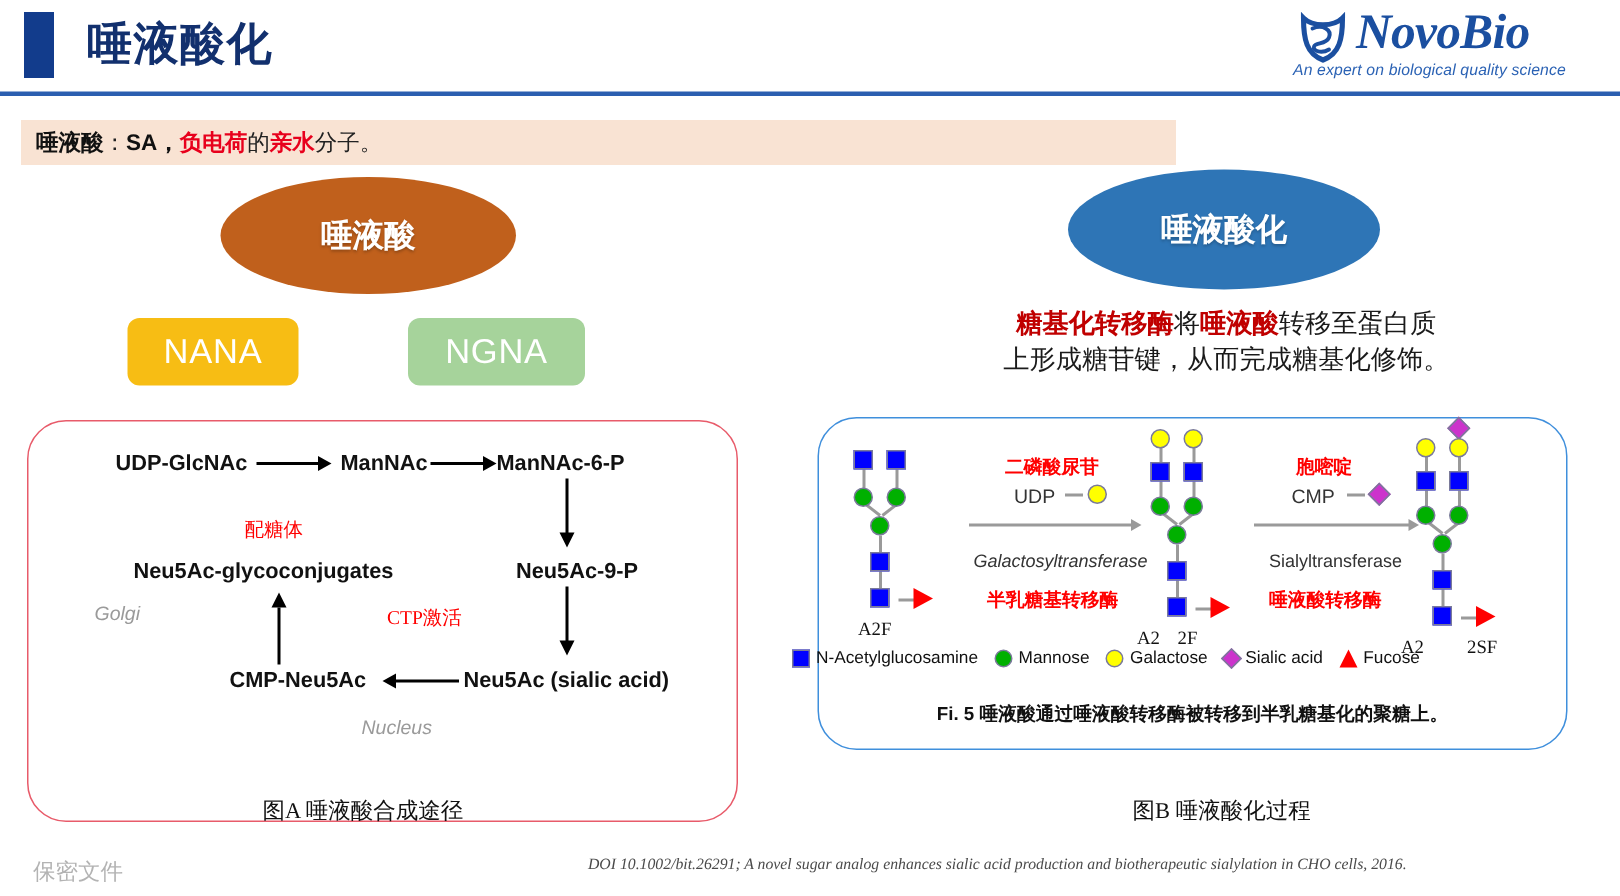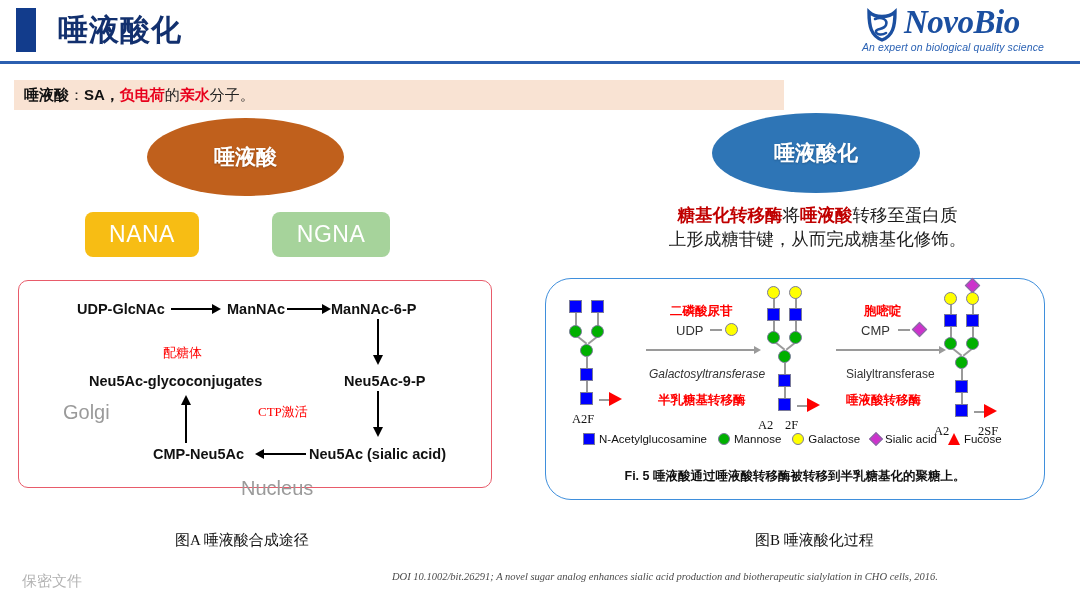--- a/index.html
+++ b/index.html
@@ -65,29 +65,29 @@
   .chip {
     position:absolute; height:45px; border-radius:8px;
     display:flex; align-items:center; justify-content:center;
     color:#ffffff; font-size:23px; letter-spacing:.5px;
   }
   #chip-nana { left:85px; top:212px; width:114px; background:#f7bd14; }
   #chip-ngna { left:272px; top:212px; width:118px; background:#a6d39b; }
 
   
   #panel-a {
-    position:absolute; left:18px; top:280px; width:474px; height:208px;
-    border:1.6px solid #e85b6a; border-radius:10px; background:#fff;
+    position:absolute; left:18px; top:280px; width:474px; height:268px;
+    border:1.6px solid #e85b6a; border-radius:26px; background:#fff;
   }
   .node {
     position:absolute; font-size:14.5px; font-weight:bold; color:#111;
     white-space:nowrap;
   }
   .node-it {
-    position:absolute; font-size:20px; color:#9a9a9a;
+    position:absolute; font-size:13px; font-style:italic; color:#9a9a9a;
     white-space:nowrap;
   }
   .node-red {
     position:absolute; font-size:13px; color:#ff0000; white-space:nowrap;
     font-family:"Liberation Serif", serif;
   }
   .arrow-h, .arrow-v { position:absolute; background:#000; }
   .arrow-h { height:2px; }
   .arrow-v { width:2px; }
   .head { position:absolute; width:0; height:0; }
@@ -145,21 +145,21 @@
   }
   .rxn-arrow { position:absolute; height:1.6px; background:#9a9a9a; }
   .rxn-head {
     position:absolute; width:0; height:0;
     border-top:4px solid transparent; border-bottom:4px solid transparent;
     border-left:7px solid #9a9a9a;
   }
 
   
   #legend {
-    position:absolute; left:583px; top:430px; width:480px; height:18px;
+    position:absolute; left:528px; top:430px; width:480px; height:18px;
     display:flex; align-items:center; gap:11px;
     font-size:11.5px; color:#111;
   }
   .lg-item { display:flex; align-items:center; gap:4px; white-space:nowrap; }
   .lg-sq { width:12px; height:12px; background:#0000ff; border:1px solid #7a7a9a; }
   .lg-ci { width:12px; height:12px; border-radius:50%; border:1px solid #7a7a9a; }
   .lg-ci.green  { background:#00b000; }
   .lg-ci.yellow { background:#ffff00; }
   .lg-di { width:10px; height:10px; background:#cc33cc; border:1px solid #7a7a9a; transform:rotate(45deg); }
   .lg-tr { width:0; height:0; border-left:6.5px solid transparent; border-right:6.5px solid transparent; border-bottom:12px solid #ff0000; }

